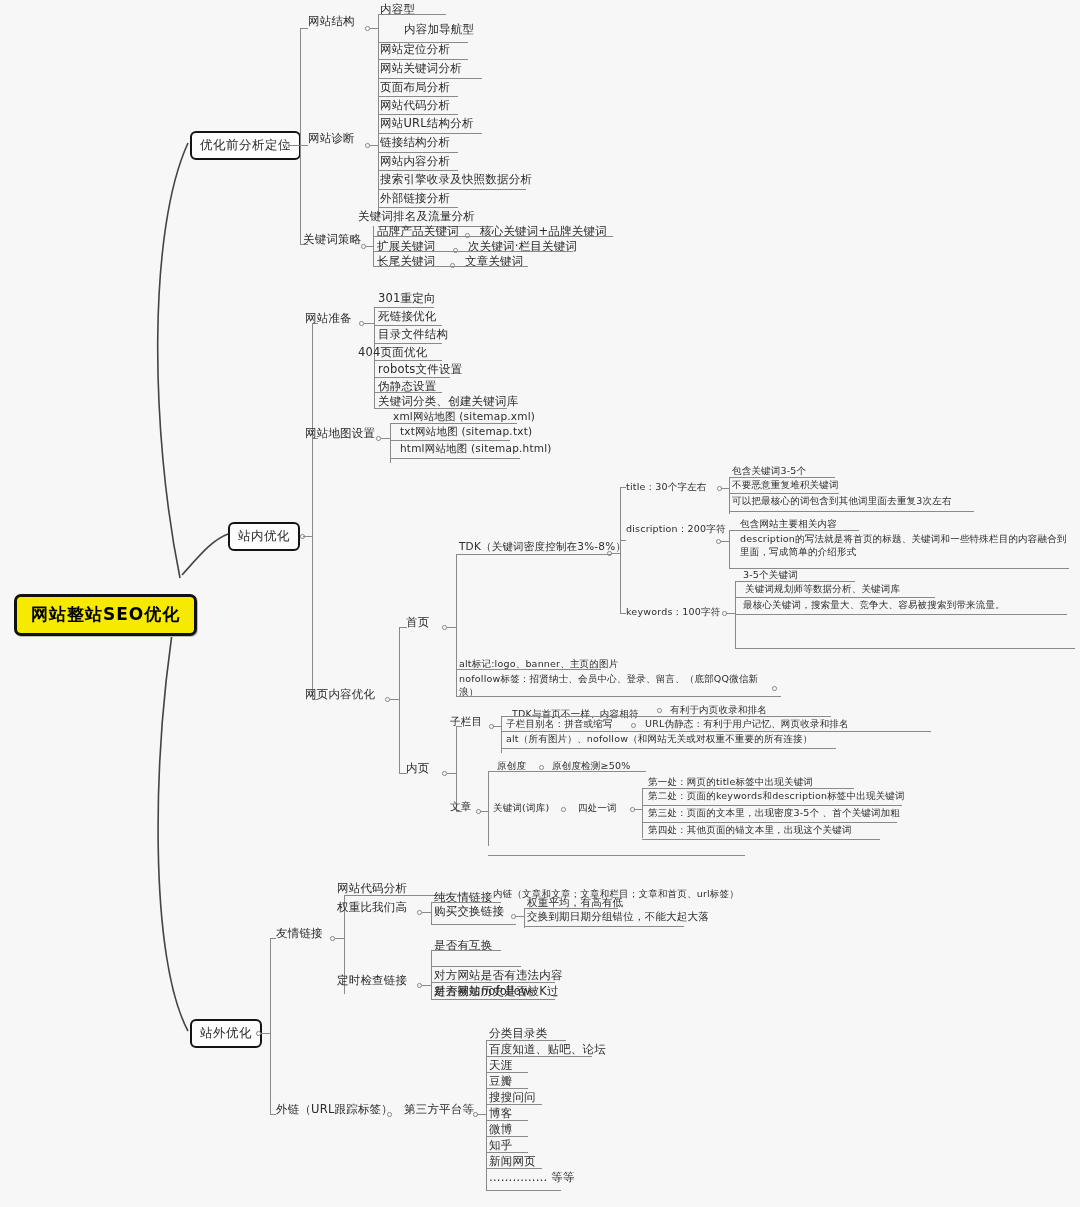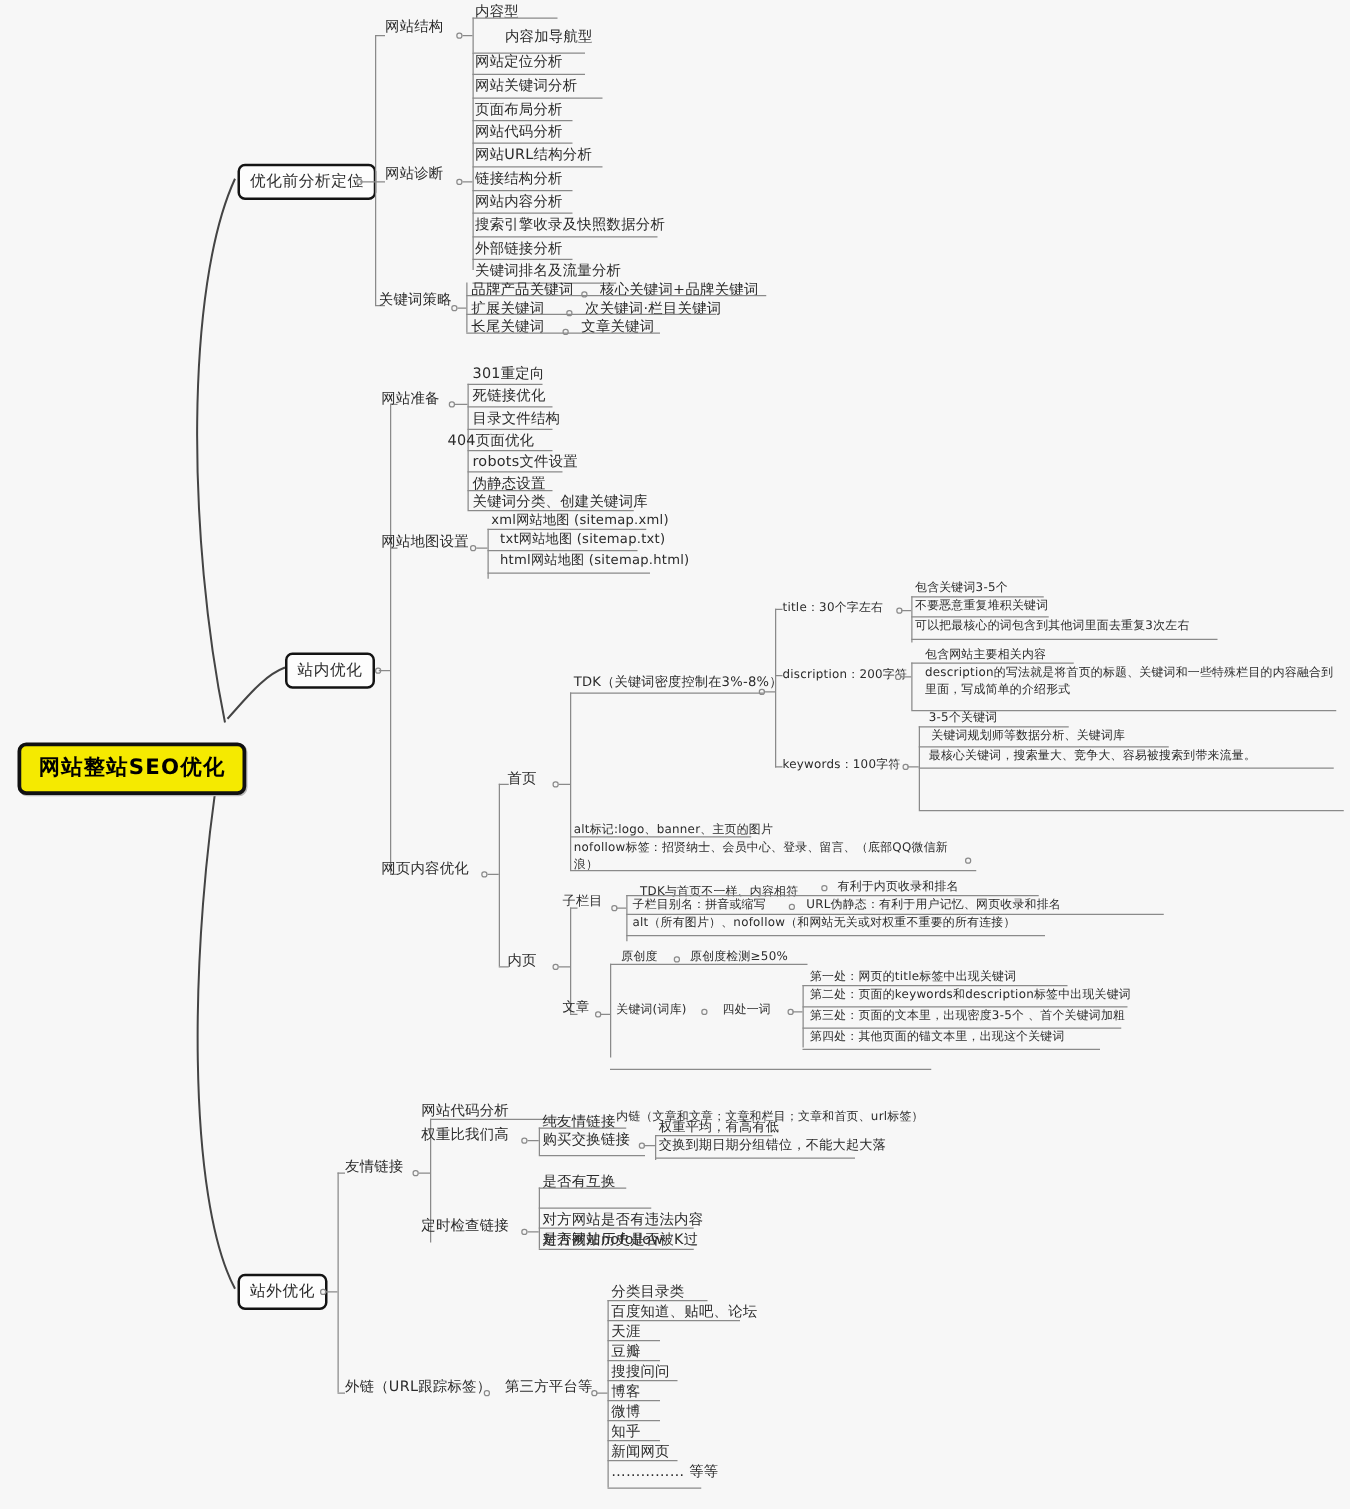--- a/index.html
+++ b/index.html
@@ -135,21 +135,21 @@
   <div class="node txt" style="left:380px; top:116px;">网站URL结构分析</div>
   <div class="h" style="left:378px; top:133px; width:104px;"></div>
   <div class="node txt" style="left:380px; top:135px;">链接结构分析</div>
   <div class="h" style="left:378px; top:152px; width:80px;"></div>
   <div class="node txt" style="left:380px; top:154px;">网站内容分析</div>
   <div class="h" style="left:378px; top:170px; width:80px;"></div>
   <div class="node txt" style="left:380px; top:172px;">搜索引擎收录及快照数据分析</div>
   <div class="h" style="left:378px; top:189px; width:148px;"></div>
   <div class="node txt" style="left:380px; top:191px;">外部链接分析</div>
   <div class="h" style="left:378px; top:207px; width:80px;"></div>
-  <div class="node txt" style="left:380px; top:209px;text-align:center;">关键词排名及流量分析</div>
+  <div class="node txt" style="left:358px; top:209px;text-align:center;">关键词排名及流量分析</div>
   <div class="h" style="left:378px; top:226px; width:115px;"></div>
 
   <div class="node txt" style="left:303px; top:232px;">关键词策略</div>
   <div class="dot" style="left:361px; top:244px;"></div>
   <div class="h" style="left:366px; top:246px; width:7px;"></div>
   <div class="v" style="left:373px; top:226px; height:40px;"></div>
 
   <div class="node txt" style="left:377px; top:224px;">品牌产品关键词</div>
   <div class="dot" style="left:465px; top:233px;"></div>
   <div class="node txt" style="left:480px; top:224px;">核心关键词+品牌关键词</div>
@@ -231,21 +231,21 @@
   <div class="dot" style="left:717px; top:486px;"></div>
   <div class="h" style="left:721px; top:488px; width:8px;"></div>
   <div class="v" style="left:729px; top:477px; height:37px;"></div>
   <div class="node txt xs" style="left:732px; top:465px;">包含关键词3-5个</div>
   <div class="h" style="left:729px; top:477px; width:106px;"></div>
   <div class="node txt xs" style="left:732px; top:479px;">不要恶意重复堆积关键词</div>
   <div class="h" style="left:729px; top:493px; width:110px;"></div>
   <div class="node txt xs" style="left:732px; top:495px;">可以把最核心的词包含到其他词里面去重复3次左右</div>
   <div class="h" style="left:729px; top:511px; width:245px;"></div>
 
-  <div class="node txt xs" style="left:626px; top:534px;">discription：200字符</div>
+  <div class="node txt xs" style="left:626px; top:523px;">discription：200字符</div>
   <div class="dot" style="left:716px; top:539px;"></div>
   <div class="h" style="left:720px; top:541px; width:9px;"></div>
   <div class="v" style="left:729px; top:530px; height:38px;"></div>
   <div class="node txt xs" style="left:740px; top:518px;">包含网站主要相关内容</div>
   <div class="h" style="left:729px; top:530px; width:130px;"></div>
   <div class="node txt xs wrap" style="left:740px; top:533px; width:330px;">description的写法就是将首页的标题、关键词和一些特殊栏目的内容融合到里面，写成简单的介绍形式</div>
   <div class="h" style="left:729px; top:568px; width:340px;"></div>
 
   <div class="node txt xs" style="left:626px; top:606px;">keywords：100字符</div>
   <div class="dot" style="left:722px; top:611px;"></div>

